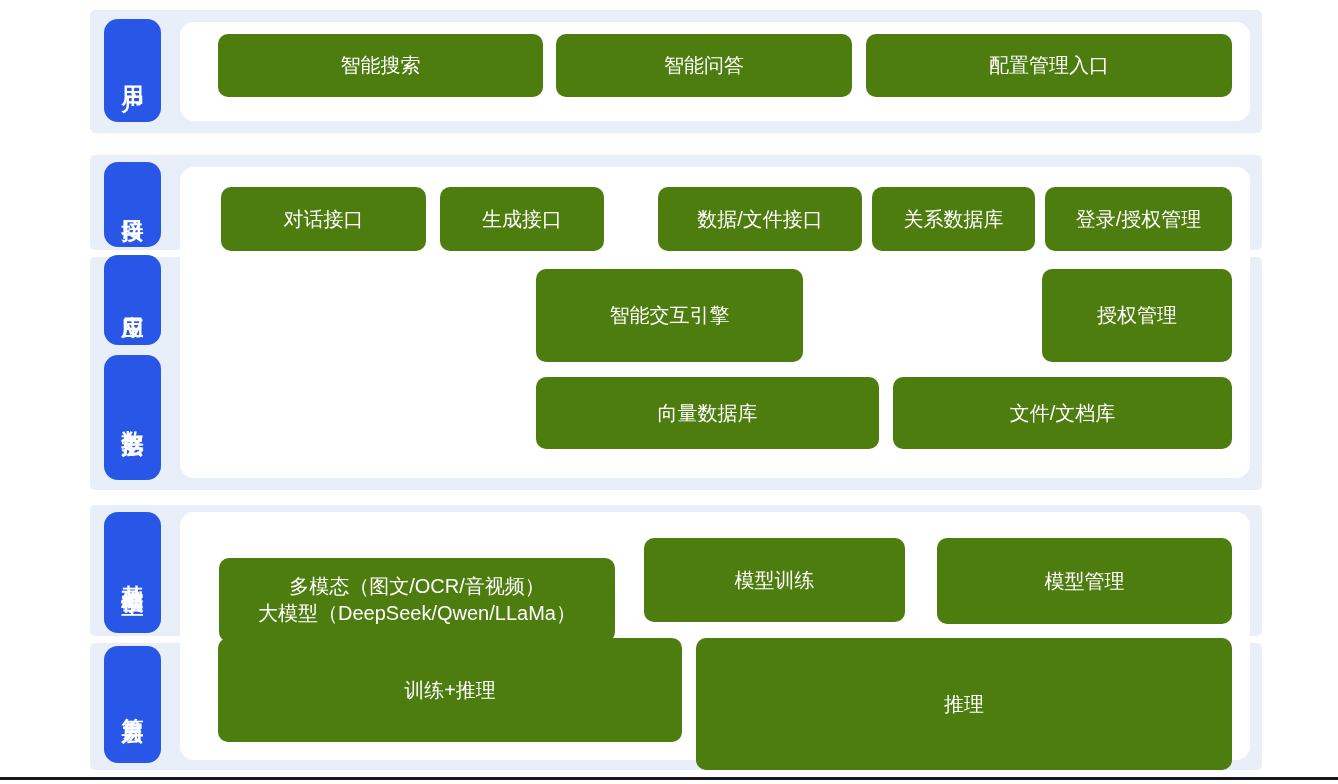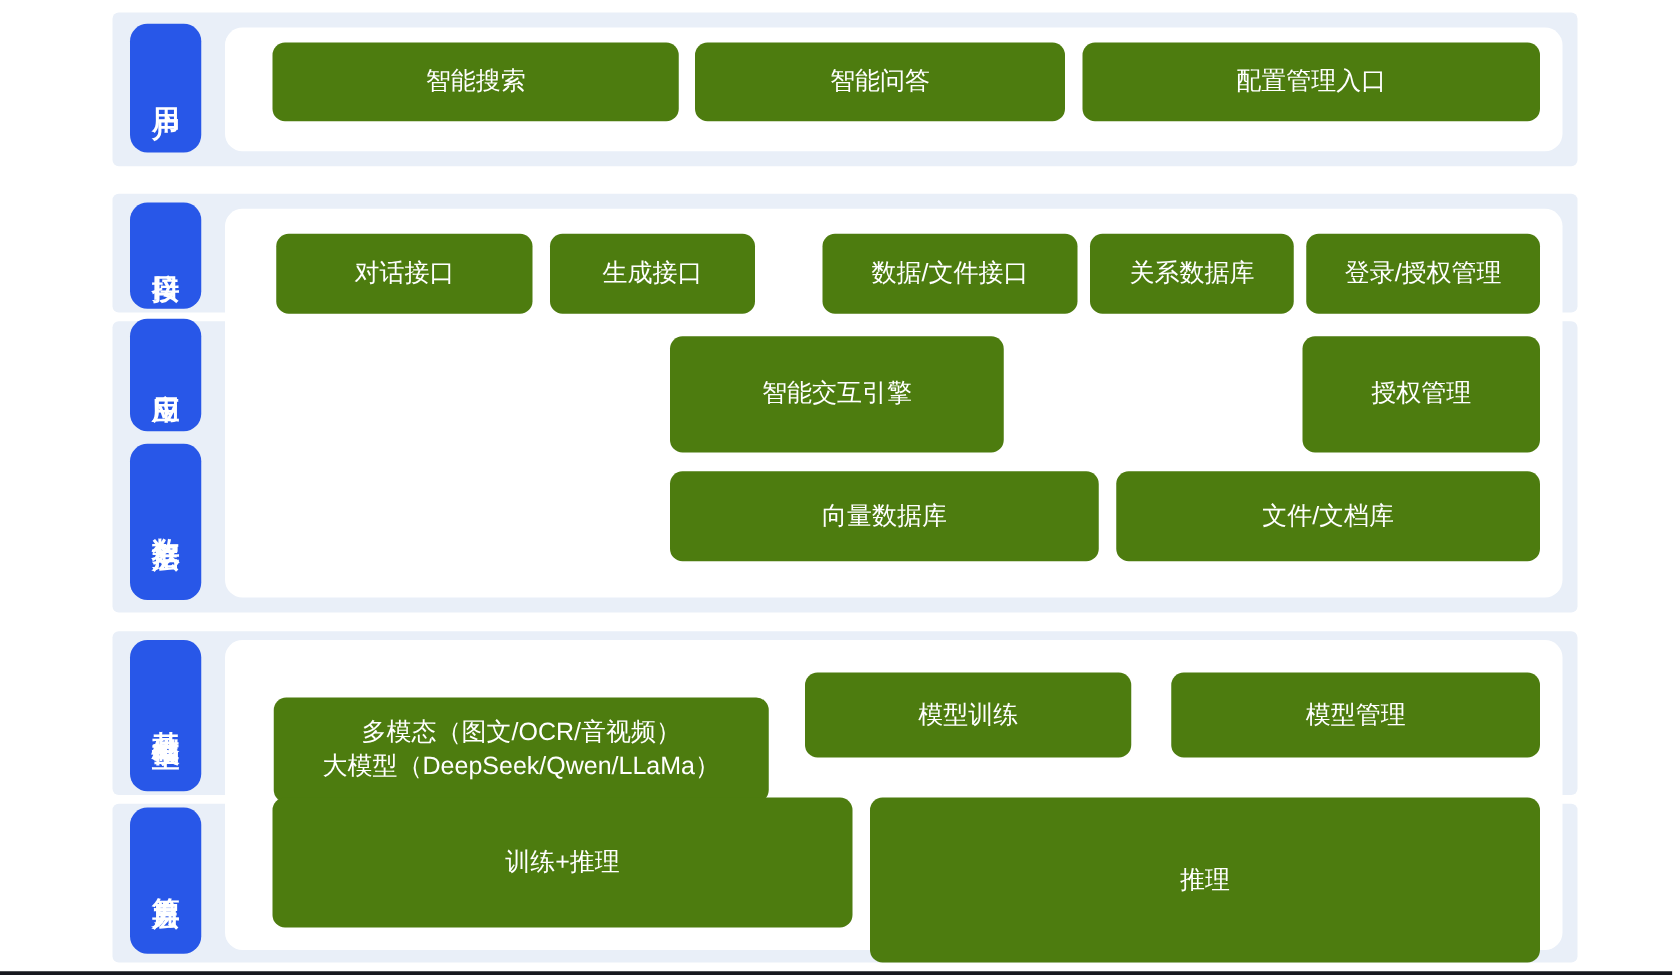--- a/index.html
+++ b/index.html
@@ -55,20 +55,20 @@
   <div class="box" style="left:1045px;top:187px;width:187px;height:64px">登录/授权管理</div>
 
   <div class="box" style="left:536px;top:269px;width:267px;height:93px">智能交互引擎</div>
   <div class="box" style="left:1042px;top:269px;width:190px;height:93px">授权管理</div>
 
   <div class="box" style="left:536px;top:377px;width:343px;height:72px">向量数据库</div>
   <div class="box" style="left:893px;top:377px;width:339px;height:72px">文件/文档库</div>
 
   <div class="box" style="left:219px;top:558px;width:396px;height:84px">多模态（图文/OCR/音视频）
 大模型（DeepSeek/Qwen/LLaMa）</div>
-  <div class="box" style="left:644px;top:538px;width:261px;height:68px">模型训练</div>
-  <div class="box" style="left:937px;top:538px;width:295px;height:68px">模型管理</div>
+  <div class="box" style="left:644px;top:538px;width:261px;height:84px">模型训练</div>
+  <div class="box" style="left:937px;top:538px;width:295px;height:86px">模型管理</div>
 
   <div class="box" style="left:218px;top:638px;width:464px;height:104px">训练+推理</div>
   <div class="box" style="left:696px;top:638px;width:536px;height:132px">推理</div>
 
   <div class="bottom-line"></div>
 </div>
 
 </body></html>

